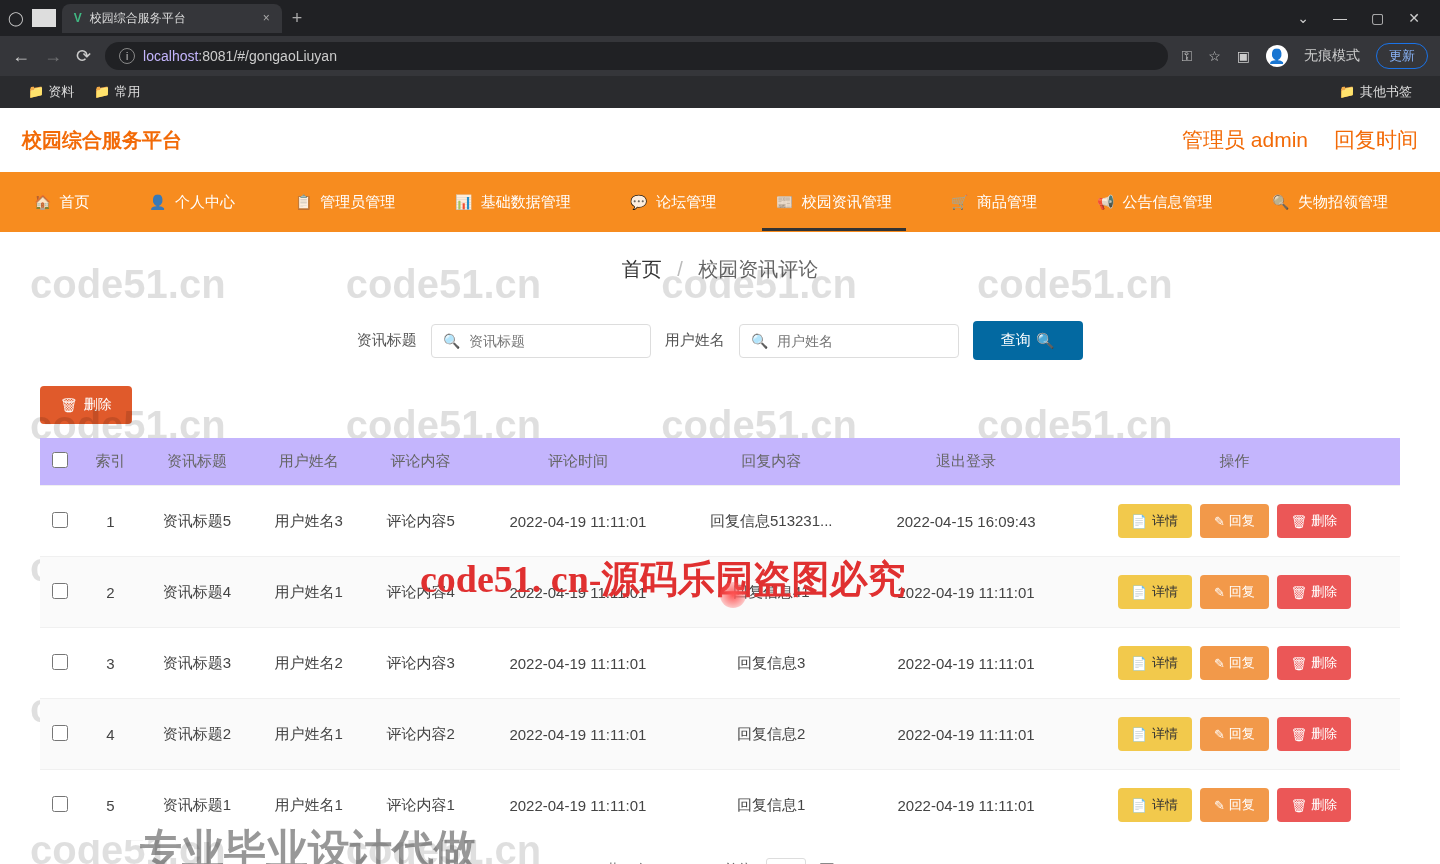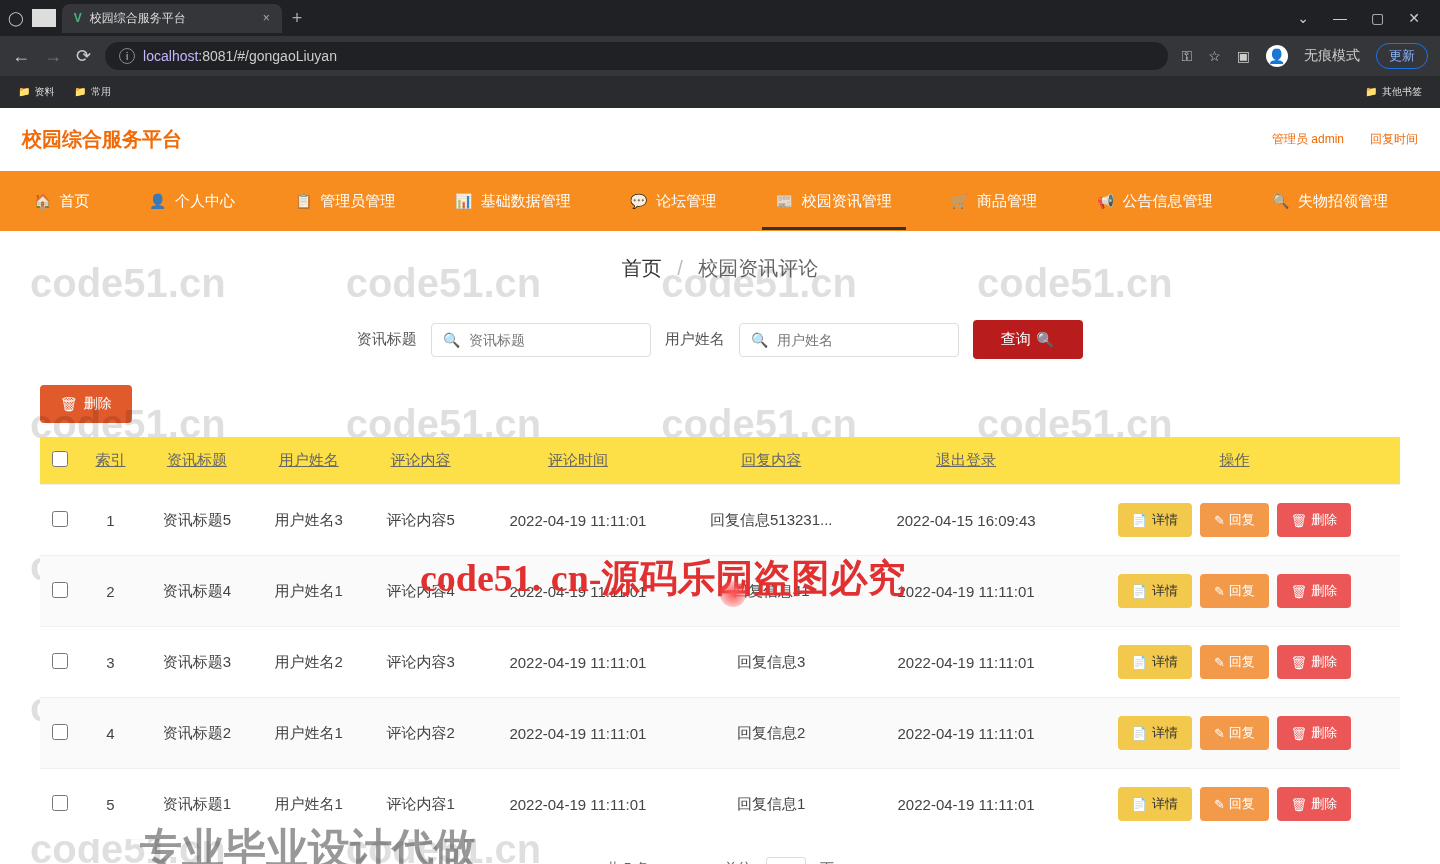--- a/index.html
+++ b/index.html
@@ -16,59 +16,59 @@
 .window-controls span { cursor: pointer; }
 
 .addr-bar { display: flex; align-items: center; height: 40px; padding: 0 12px; gap: 14px; background: #35363a; }
 .nav-btn { color: #ccc; font-size: 18px; cursor: pointer; }
 .addr-input { flex: 1; background: #202124; border-radius: 20px; padding: 6px 14px; color: #ccc; display: flex; align-items: center; gap: 8px; font-size: 14px; }
 .addr-input .info-i { border: 1px solid #888; border-radius: 50%; width: 16px; height: 16px; display: inline-flex; align-items: center; justify-content: center; font-size: 10px; }
 .addr-right { display: flex; align-items: center; gap: 16px; color: #ccc; }
 .incognito-badge { background: #fff; color: #333; border-radius: 50%; width: 22px; height: 22px; display: inline-flex; align-items: center; justify-content: center; font-size: 14px; }
 .update-btn { border: 1px solid #1a73e8; color: #8ab4f8; border-radius: 16px; padding: 3px 12px; font-size: 13px; }
 
-.bookmark-bar { display: flex; align-items: center; height: 32px; padding: 0 18px; gap: 20px; background: #2a2b2e; color: #ddd; font-size: 10px; }
+.bookmark-bar { display: flex; align-items: center; height: 32px; padding: 0 28px; gap: 20px; background: #2a2b2e; color: #ddd; font-size: 13px; }
 .bookmark-bar .folder { color: #f4b400; margin-right: 4px; }
 .bookmark-bar .right { margin-left: auto; font-family: Liberation Serif, serif; }
 
 
 .app { background: #fff; }
 .app-header { display: flex; align-items: center; padding: 18px 22px; }
 .app-title { color: #f26a07; font-size: 20px; font-weight: bold; }
 .header-right { margin-left: auto; display: flex; gap: 26px; }
-.header-right a { color: #f26a07; font-size: 12px; cursor: pointer; }
+.header-right a { color: #f26a07; font-size: 21px; cursor: pointer; }
 
 .nav-menu { background: #f78c1f; display: flex; align-items: center; height: 60px; padding: 0 20px; gap: 32px; }
 .nav-item { color: #fff; font-size: 15px; display: flex; align-items: center; gap: 8px; cursor: pointer; padding: 18px 14px; position: relative; }
 .nav-item.active::after { content: ""; position: absolute; left: 0; right: 0; bottom: -1px; height: 3px; background: #333; }
 .nav-item .mi { opacity: .85; font-size: 14px; }
 
 .main-wrap { position: relative; padding: 0 20px 20px; }
 .breadcrumb { text-align: center; padding: 24px 0; color: #666; font-size: 20px; }
 .breadcrumb .bc-home { color: #333; font-weight: 500; }
 .breadcrumb .sep { margin: 0 10px; color: #bbb; }
 
 .search-row { display: flex; align-items: center; justify-content: center; gap: 14px; padding: 14px 0 22px; }
 .search-label { color: #555; font-size: 15px; }
 .search-box { display: flex; align-items: center; border: 1px solid #ddd; border-radius: 4px; padding: 8px 12px; width: 220px; background: #fff; }
 .search-box .si { color: #bbb; margin-right: 8px; }
 .search-box input { border: none; outline: none; flex: 1; font-size: 14px; color: #666; }
-.query-btn { background: #b91c1c; color: #fff; border: none; border-radius: 4px; padding: 10px 28px; font-size: 15px; cursor: pointer; display: flex; align-items: center; gap: 6px; }
+.query-btn { background: #0369a1; color: #fff; border: none; border-radius: 4px; padding: 10px 28px; font-size: 15px; cursor: pointer; display: flex; align-items: center; gap: 6px; }
 
 .batch-row { padding: 4px 20px 14px; }
 .del-btn { background: #e05a2b; color: #fff; border: none; border-radius: 4px; padding: 10px 20px; font-size: 14px; cursor: pointer; display: inline-flex; align-items: center; gap: 6px; }
 
 .watermark-bg { position: absolute; inset: 0; pointer-events: none; z-index: 0; opacity: .12; font-size: 40px; color: #000; font-weight: bold; display: flex; flex-wrap: wrap; gap: 80px 120px; padding: 30px; overflow: hidden; }
 .watermark-big { position: absolute; left: 420px; top: 322px; color: #e03030; font-size: 38px; font-weight: bold; z-index: 5; pointer-events: none; font-family: "SimSun", serif; }
 .watermark-sub { position: absolute; left: 140px; top: 590px; color: #444; font-size: 42px; font-weight: bold; z-index: 5; pointer-events: none; opacity: .55; }
 .cursor-dot { position: absolute; left: 720px; top: 350px; width: 26px; height: 26px; background: radial-gradient(circle, #f55 0%, rgba(255,80,80,.3) 70%); border-radius: 50%; z-index: 6; pointer-events: none; }
 
 .table-wrap { background: #fff; position: relative; z-index: 1; margin: 0 20px; }
 table { width: 100%; border-collapse: collapse; }
-th { color: #666; font-weight: 500; padding: 14px 8px; text-align: center; background: #fde047; font-size: 15px; text-decoration: underline; }
+th { color: #666; font-weight: 500; padding: 14px 8px; text-align: center; background: #c4b5fd; font-size: 15px; }
 td { padding: 18px 8px; text-align: center; color: #444; font-size: 15px; border-top: 1px solid #f0f0f0; }
 tr:nth-child(even) td { background: #fafafa; }
 .cb { width: 16px; height: 16px; }
 .act-cell { display: flex; gap: 8px; justify-content: center; }
 .act-btn { border: none; border-radius: 4px; padding: 8px 14px; font-size: 13px; color: #fff; cursor: pointer; display: inline-flex; align-items: center; gap: 4px; }
 .act-detail { background: #f2c94c; color: #333; }
 .act-reply { background: #f2994a; }
 .act-del { background: #eb5757; }
 
 .pager { display: flex; justify-content: center; align-items: center; gap: 14px; padding: 18px 0; color: #666; font-size: 14px; }

